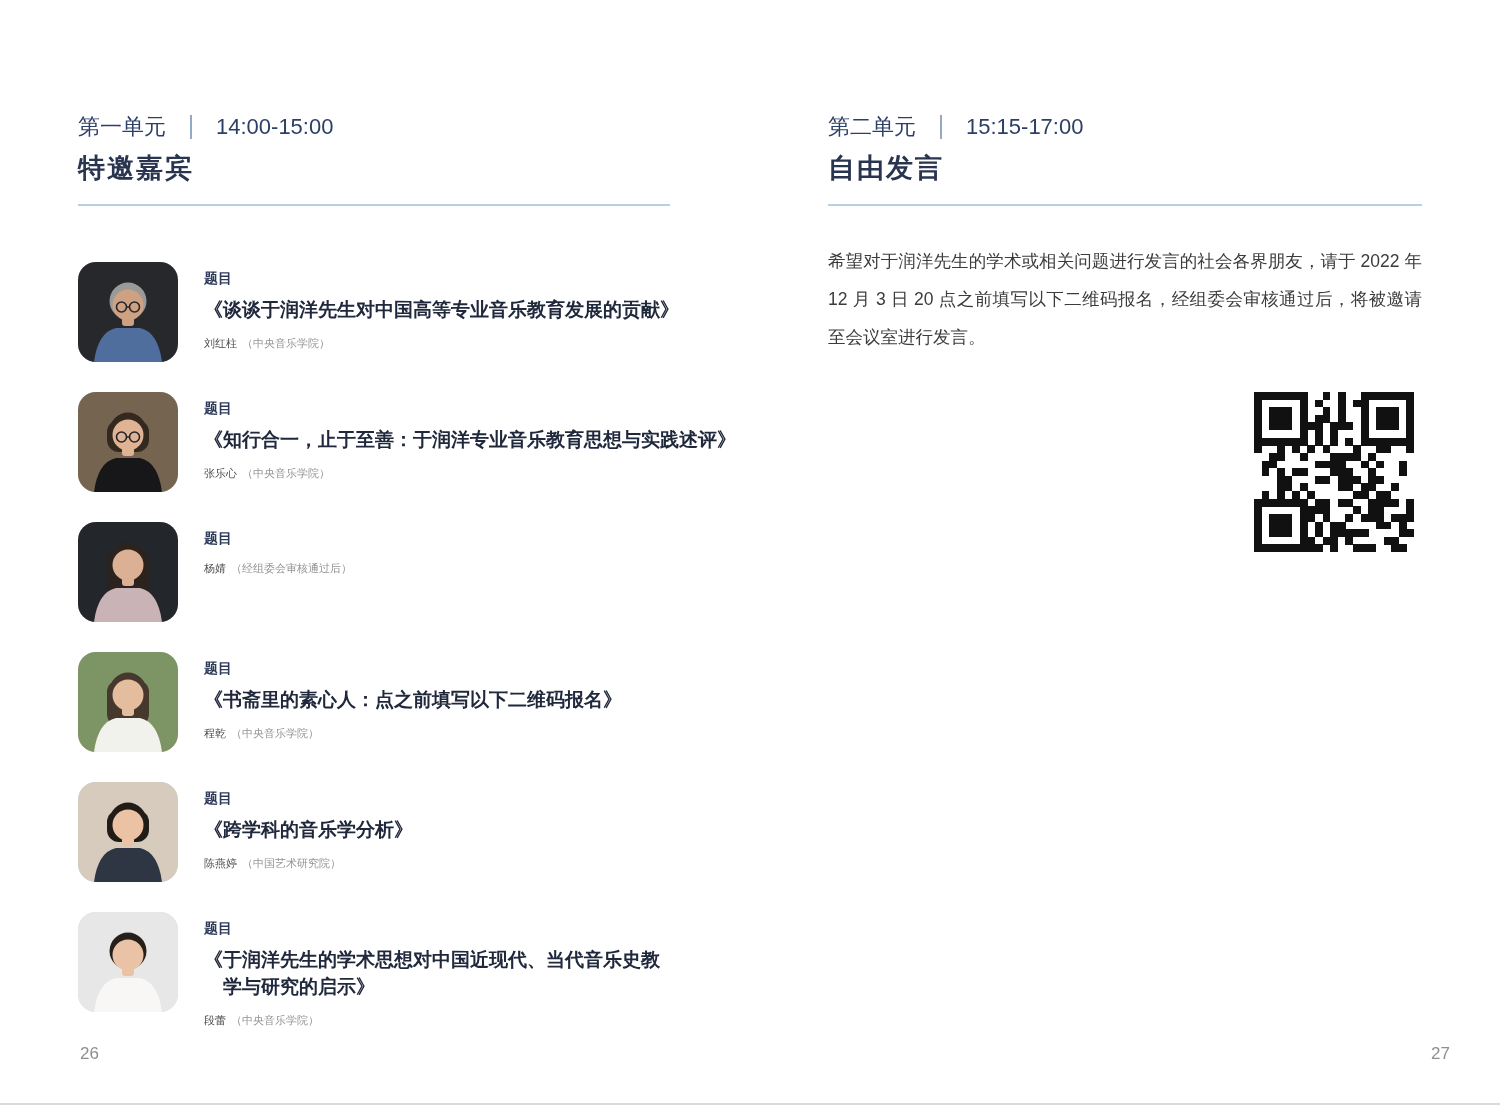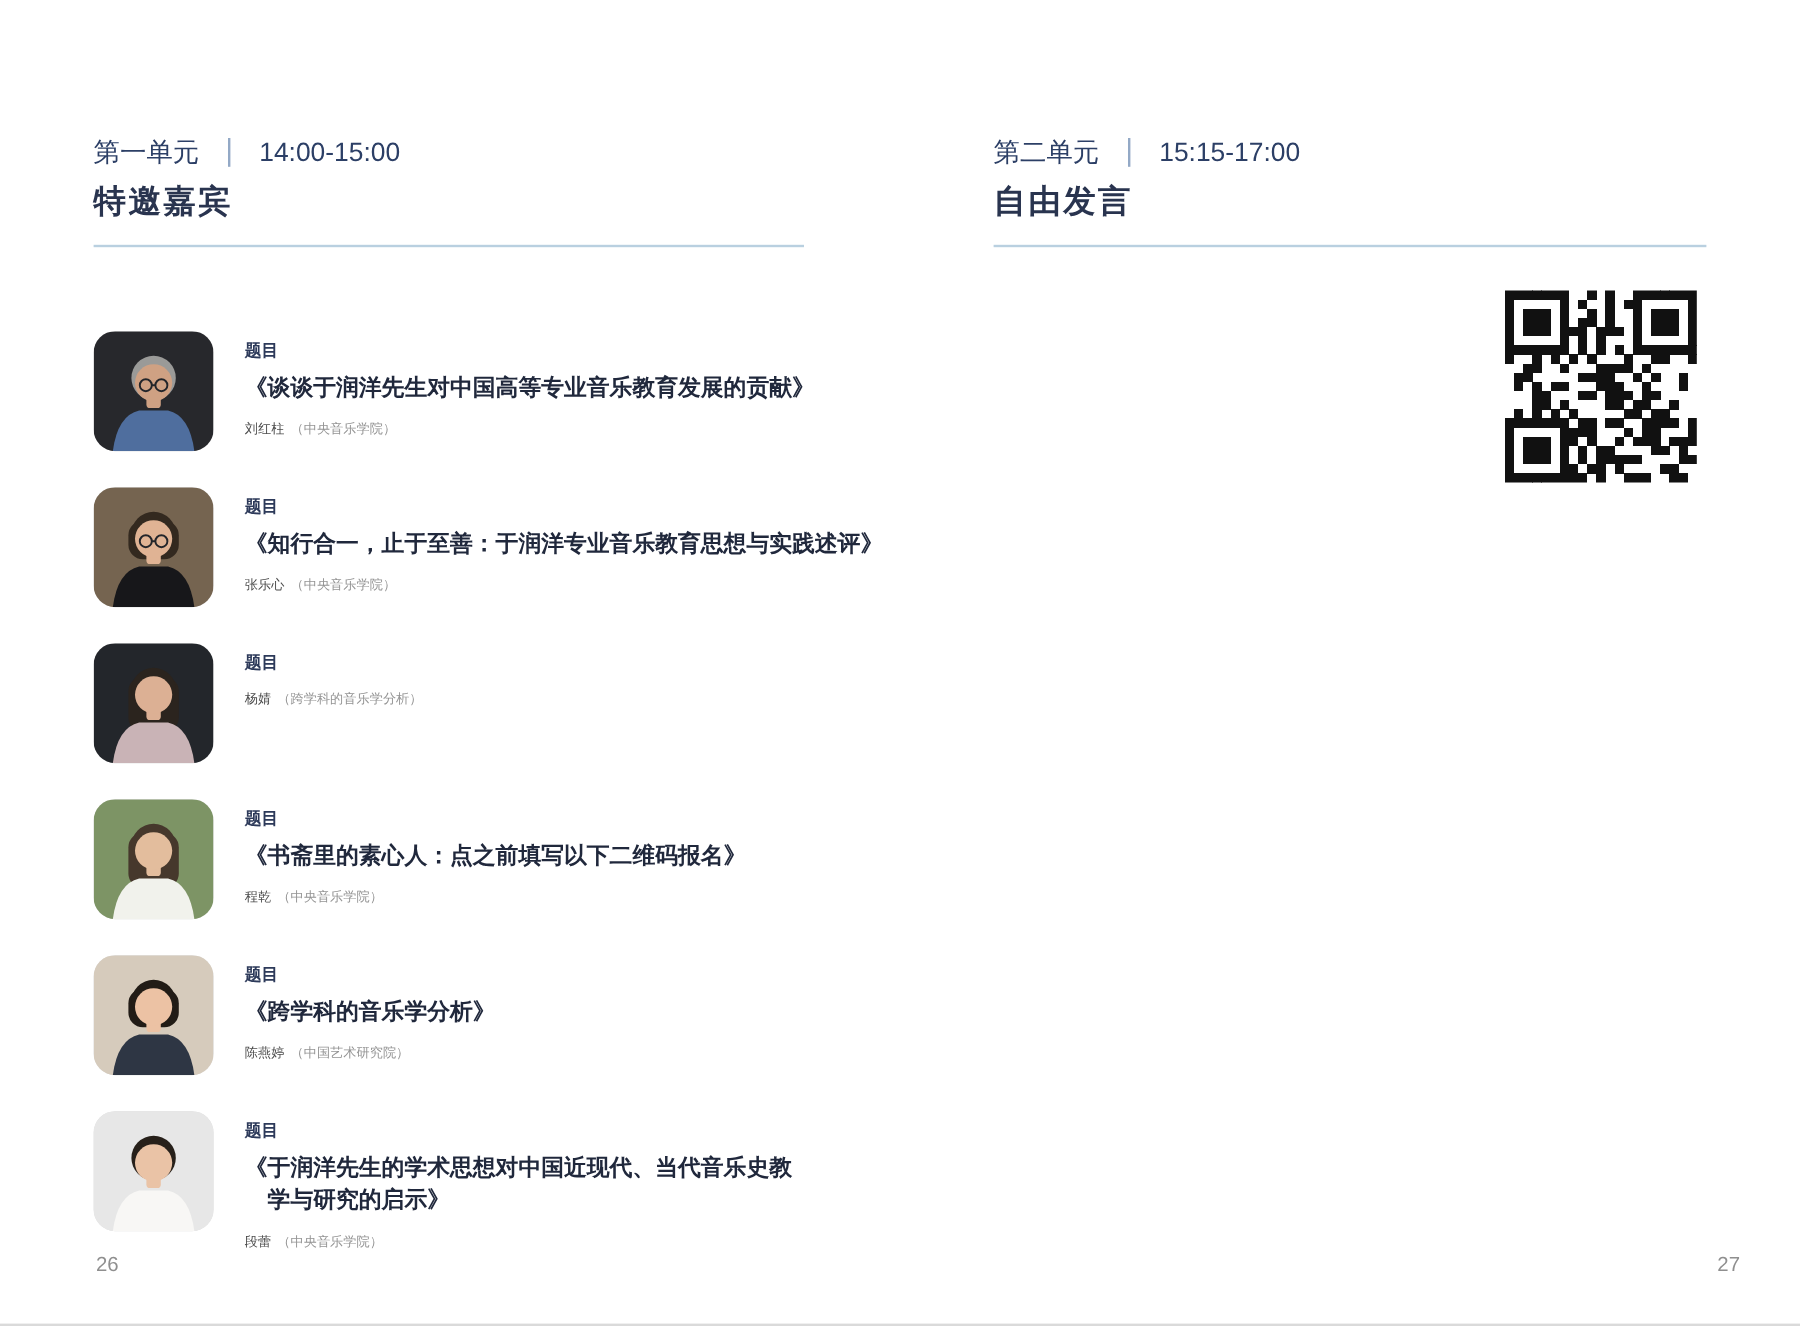--- a/index.html
+++ b/index.html
@@ -9,21 +9,21 @@
     box-sizing:border-box;border-bottom:2px solid #dadada;
   }
   .col-left{position:absolute;left:78px;top:112px;width:592px;}
   .col-right{position:absolute;left:828px;top:112px;width:594px;}
 
   .unit-row{display:flex;align-items:center;gap:24px;font-size:22px;color:#2c3f66;height:30px;}
   .unit-sep{width:2px;height:24px;background:#93a9c6;}
   .section-title{margin-top:8px;font-size:27px;font-weight:700;color:#29344f;letter-spacing:2px;}
   .rule{margin-top:18px;height:2px;background:#b9d0e0;}
 
-  .speakers{margin-top:70px;}
+  .speakers{margin-top:56px;}
   .speaker-entry{display:flex;gap:26px;margin-bottom:30px;}
   .avatar{width:100px;height:100px;border-radius:18px;overflow:hidden;flex-shrink:0;background:#ddd;}
   .avatar svg{display:block;width:100%;height:100%;}
   .avatar .av-bg{fill:var(--av-bg,#888);}
   .avatar .av-hairback,.avatar .av-hair{fill:var(--av-hair,#222);}
   .avatar .av-shirt{fill:var(--av-shirt,#445);}
   .avatar .av-skin{fill:var(--av-skin,#d8b096);}
   .avatar .av-glasses circle{fill:none;stroke:#23252a;stroke-width:1.6;}
   .avatar .av-glasses path{stroke:#23252a;stroke-width:1.6;}
 
@@ -128,21 +128,21 @@
                 <circle cx="43.5" cy="45" r="5"></circle>
                 <circle cx="56.5" cy="45" r="5"></circle>
                 <path d="M48.5 45 L51.5 45"></path>
               </g>
           </svg>
         </div>
         <div class="entry-text">
           <div class="topic-label">题目</div>
           <div class="speaker-line">
             <span>杨婧</span>
-            <span class="speaker-aff">（跨学科的音乐学分析）</span>
+            <span class="speaker-aff">（经组委会审核通过后）</span>
           </div>
         </div>
       </div>
 
       <div class="speaker-entry">
         <div class="avatar" style="--av-bg: #7d9465; --av-hair: #46382c; --av-skin: #e3bd9d; --av-shirt: #f1f2ec;">
           <svg viewBox="0 0 100 100">
             <rect class="av-bg" width="100" height="100"></rect>
             <rect class="av-hairback" x="29" y="28" width="42" height="46" rx="12"></rect>
             <path class="av-shirt" d="M16 100 Q20 70 38 66 L62 66 Q80 70 84 100 Z"></path>
@@ -223,20 +223,21 @@
 
   <div class="col-right">
     <div class="unit-row">
       <span>第二单元</span>
       <span class="unit-sep"></span>
       <span>15:15-17:00</span>
     </div>
     <div class="section-title">自由发言</div>
     <div class="rule"></div>
 
+    <p class="intro">希望对于润洋先生的学术或相关问题进行发言的社会各界朋友，请于 2022 年 12 月 3 日 20 点之前填写以下二维码报名，经组委会审核通过后，将被邀请至会议室进行发言。</p>
 
     <div class="qr-row">
       <svg class="qr" id="qr-svg" viewBox="0 0 160 160" shape-rendering="crispEdges">
           <rect x="0.00" y="0.00" width="7.87" height="7.87"></rect>
           <rect x="7.62" y="0.00" width="7.87" height="7.87"></rect>
           <rect x="15.24" y="0.00" width="7.87" height="7.87"></rect>
           <rect x="22.86" y="0.00" width="7.87" height="7.87"></rect>
           <rect x="30.48" y="0.00" width="7.87" height="7.87"></rect>
           <rect x="38.10" y="0.00" width="7.87" height="7.87"></rect>
           <rect x="45.71" y="0.00" width="7.87" height="7.87"></rect>

